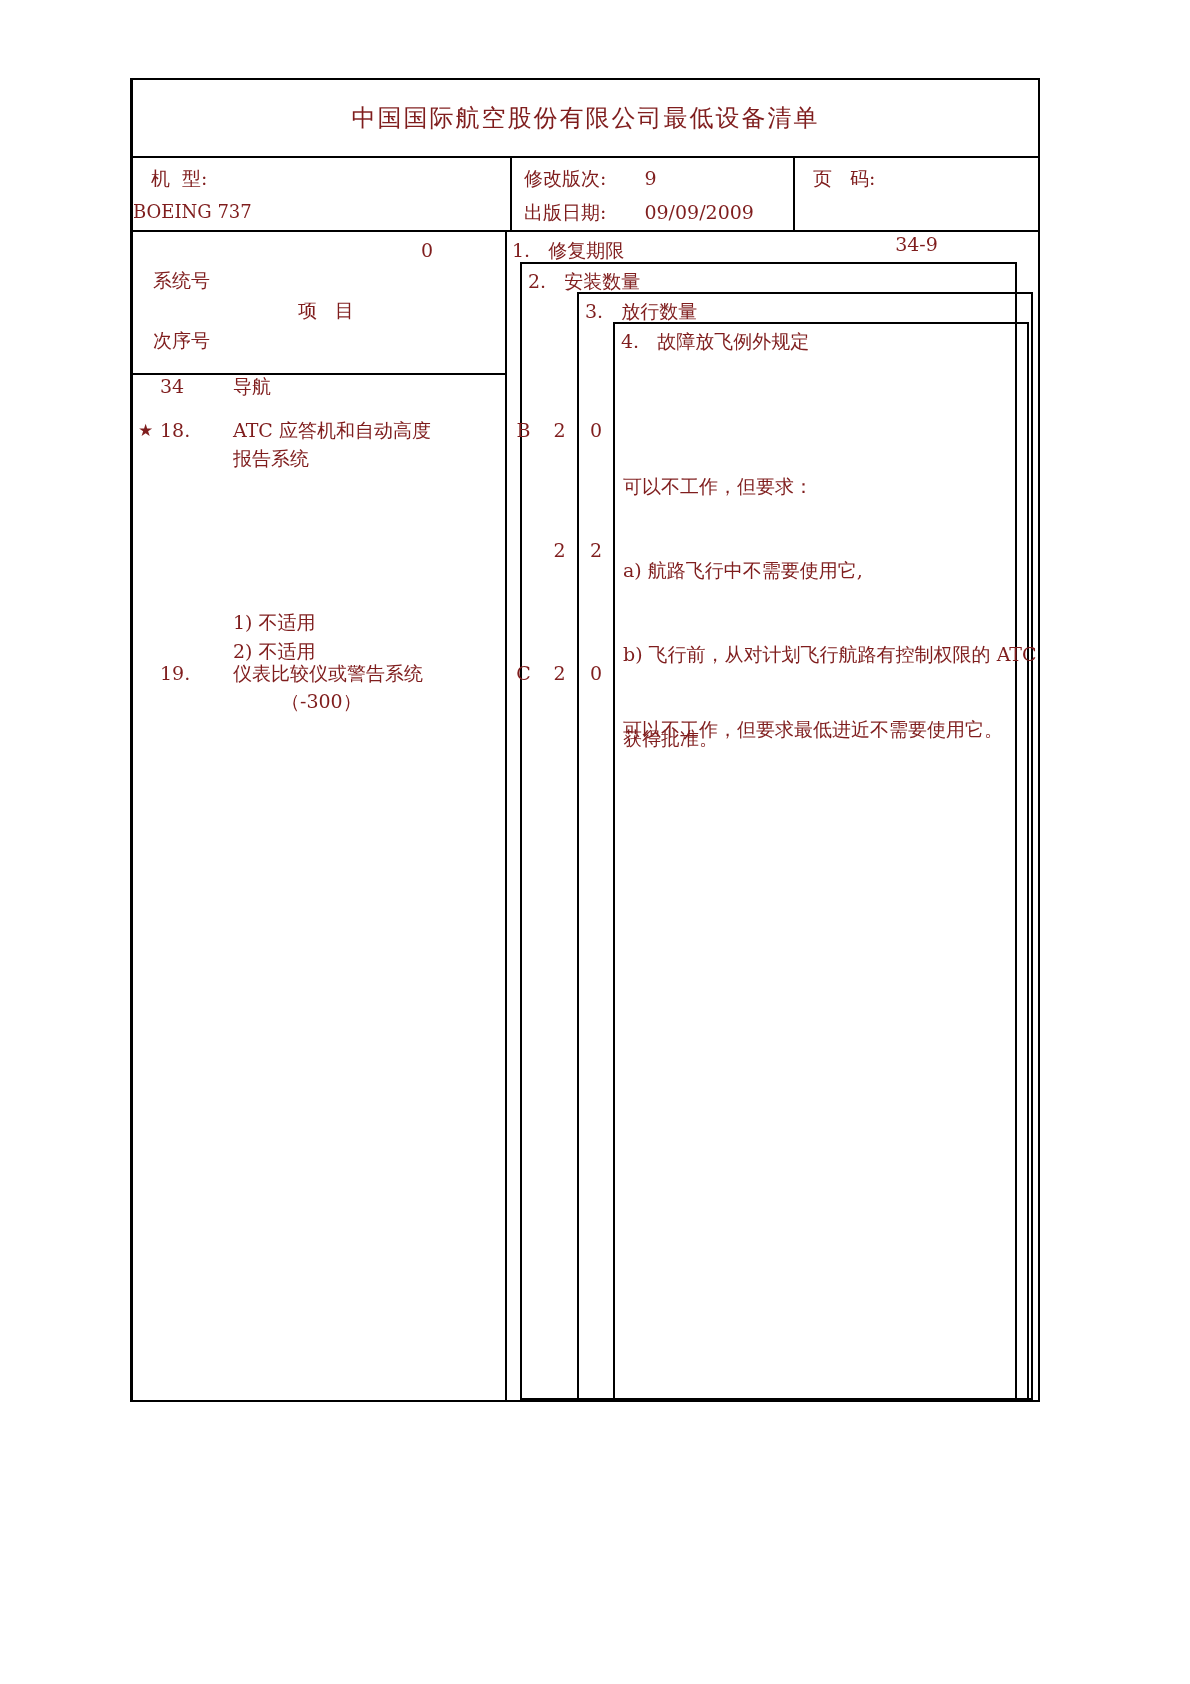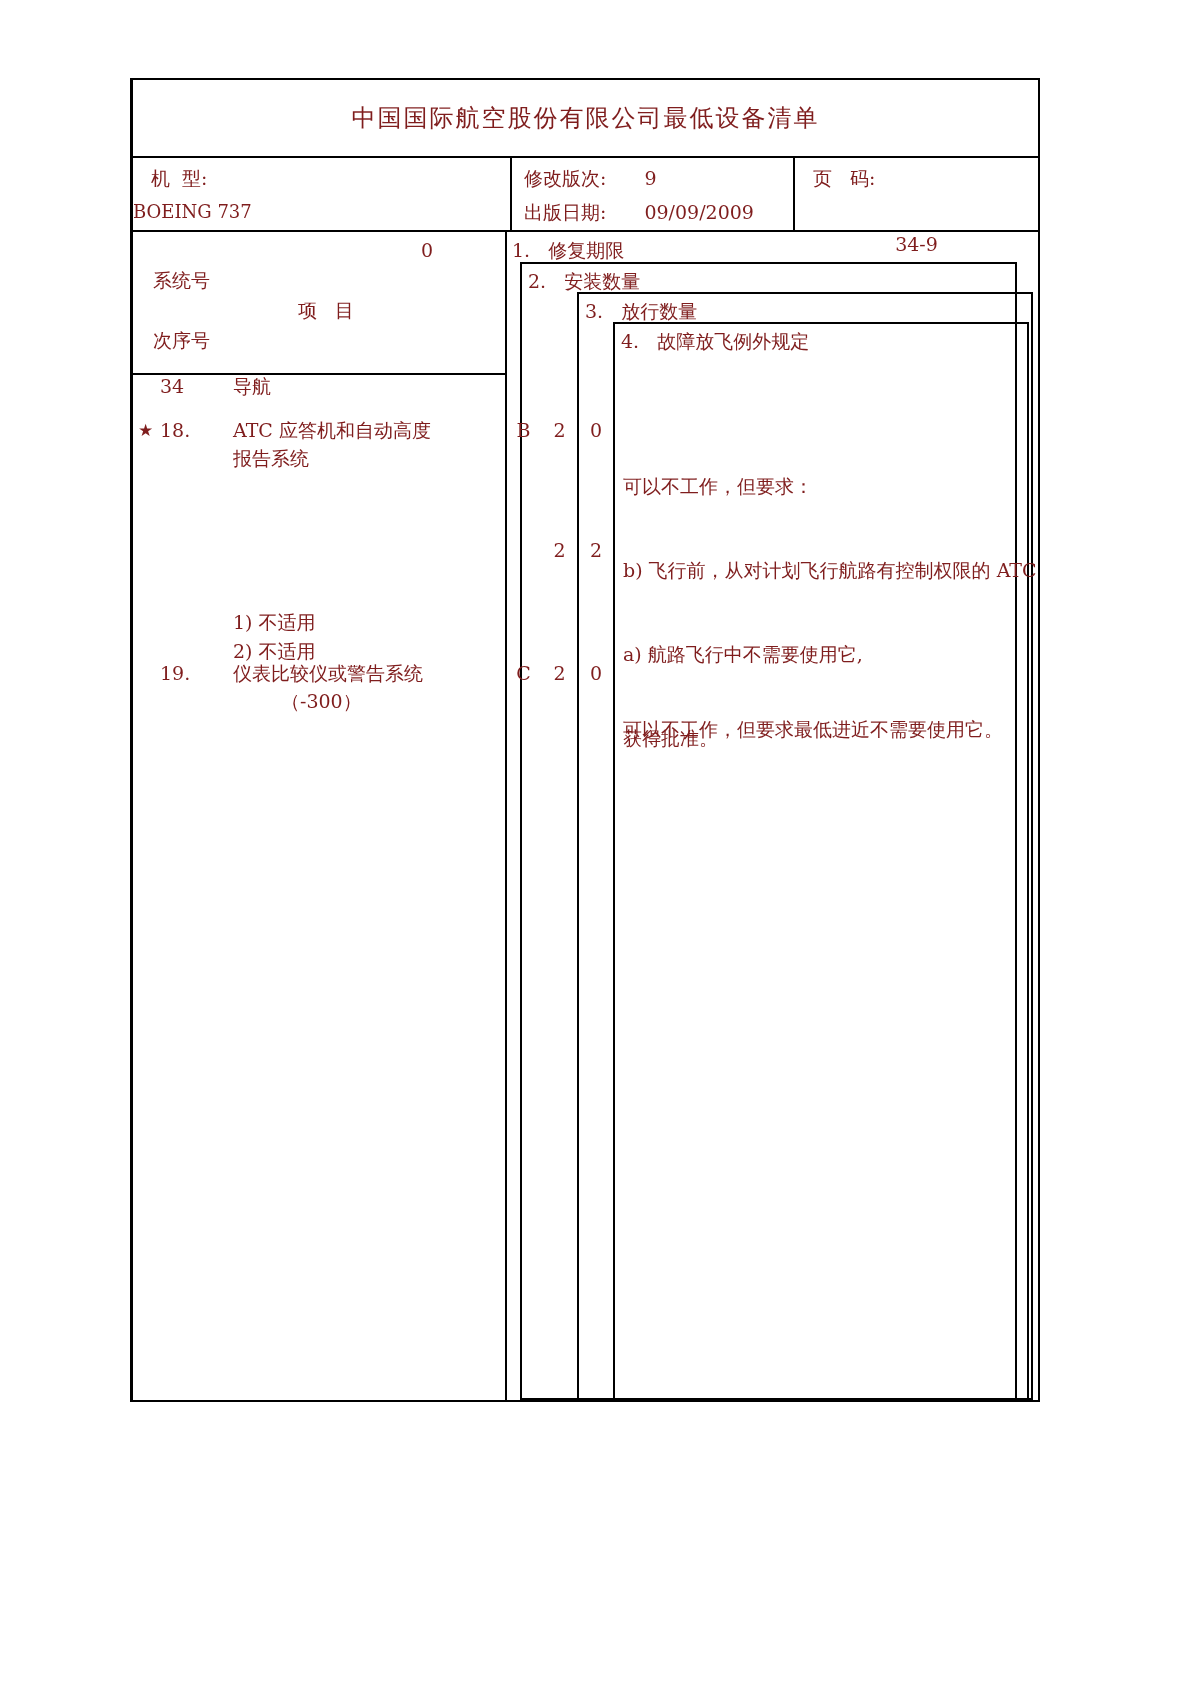--- a/index.html
+++ b/index.html
@@ -86,22 +86,22 @@
 
     <div class="abs t" style="left:5px; top:336px; font-size:17px;">★</div>
     <div class="abs t" style="left:27px; top:336px;">18.</div>
     <div class="abs t" style="left:100px; top:336px;">ATC 应答机和自动高度</div>
     <div class="abs t" style="left:100px; top:364px;">报告系统</div>
     <div class="abs t qty" style="left:374px; width:33px; top:336px;">B</div>
     <div class="abs t qty" style="left:409px; width:35px; top:336px;">2</div>
     <div class="abs t qty" style="left:446px; width:34px; top:336px;">0</div>
     <div class="abs t remarks" style="left:490px; top:336px;">
       <div>可以不工作，但要求：</div>
+      <div>a) 航路飞行中不需要使用它,</div>
       <div>b) 飞行前，从对计划飞行航路有控制权限的 ATC</div>
-      <div>a) 航路飞行中不需要使用它,</div>
       <div>获得批准。</div>
     </div>
 
     <div class="abs t qty" style="left:409px; width:35px; top:456px;">2</div>
     <div class="abs t qty" style="left:446px; width:34px; top:456px;">2</div>
 
     <div class="abs t" style="left:100px; top:528px;">1) 不适用</div>
     <div class="abs t" style="left:100px; top:557px;">2) 不适用</div>
 
     <div class="abs t" style="left:27px; top:579px;">19.</div>

